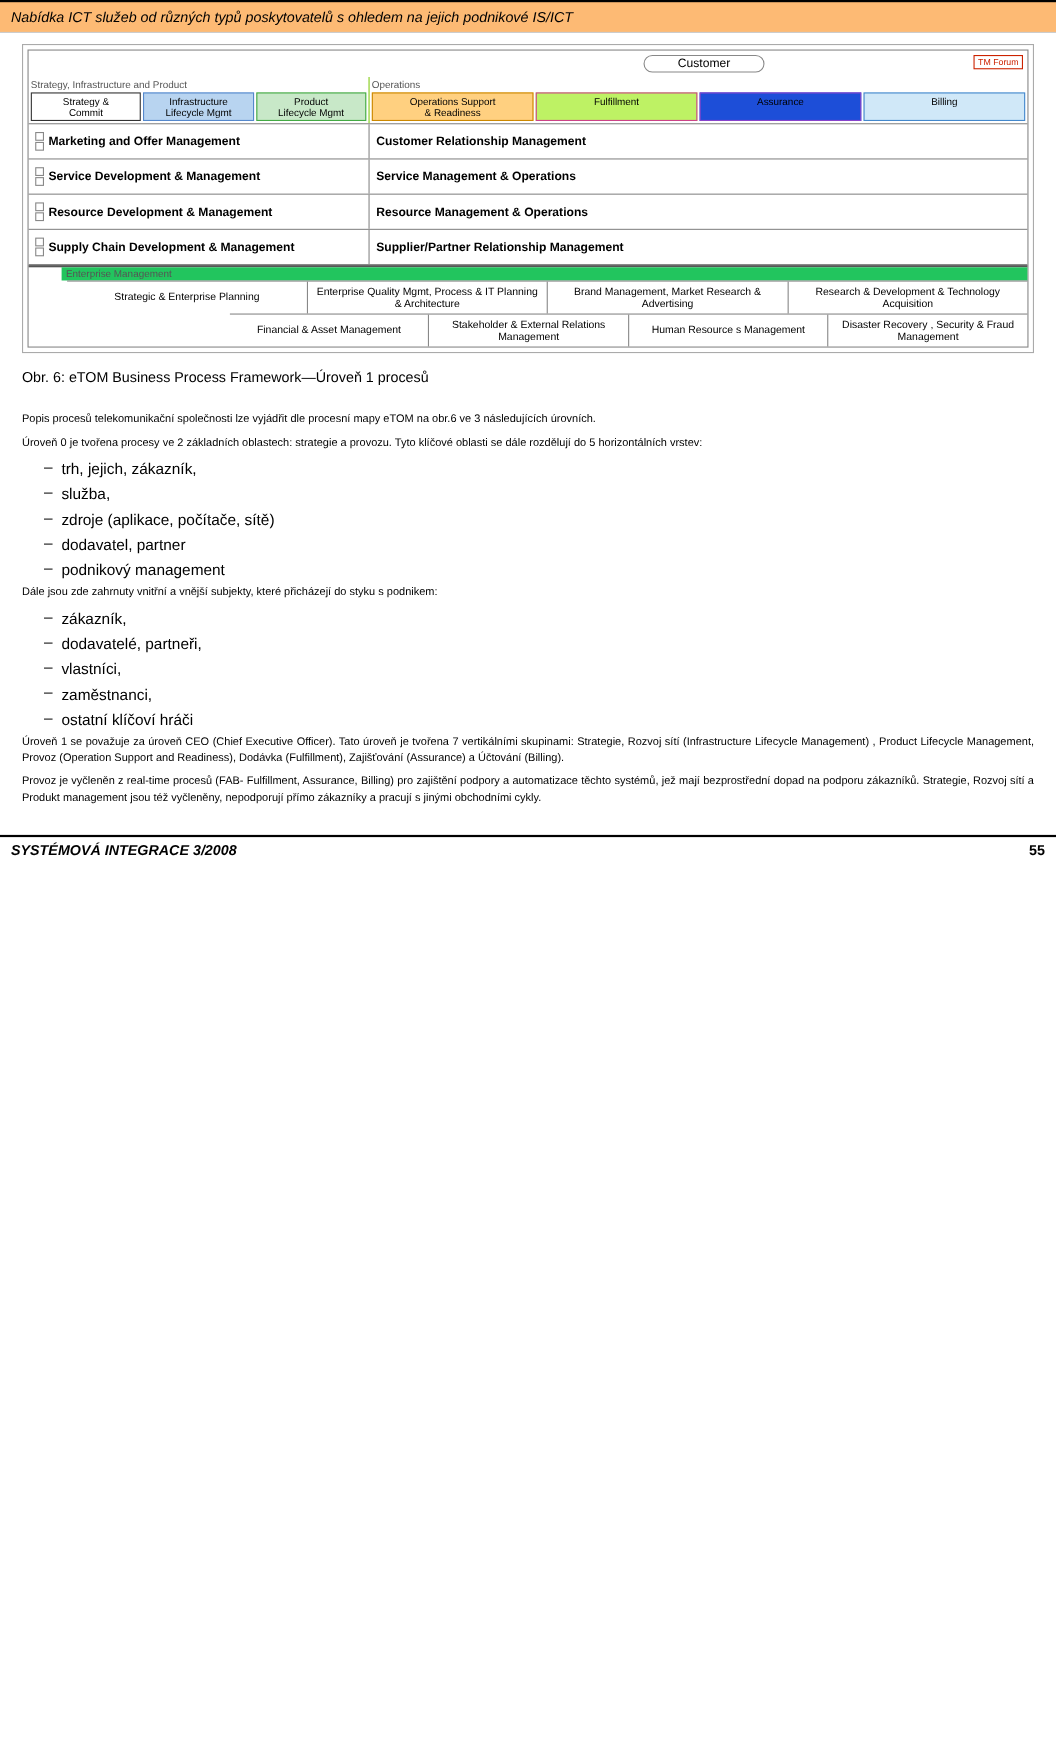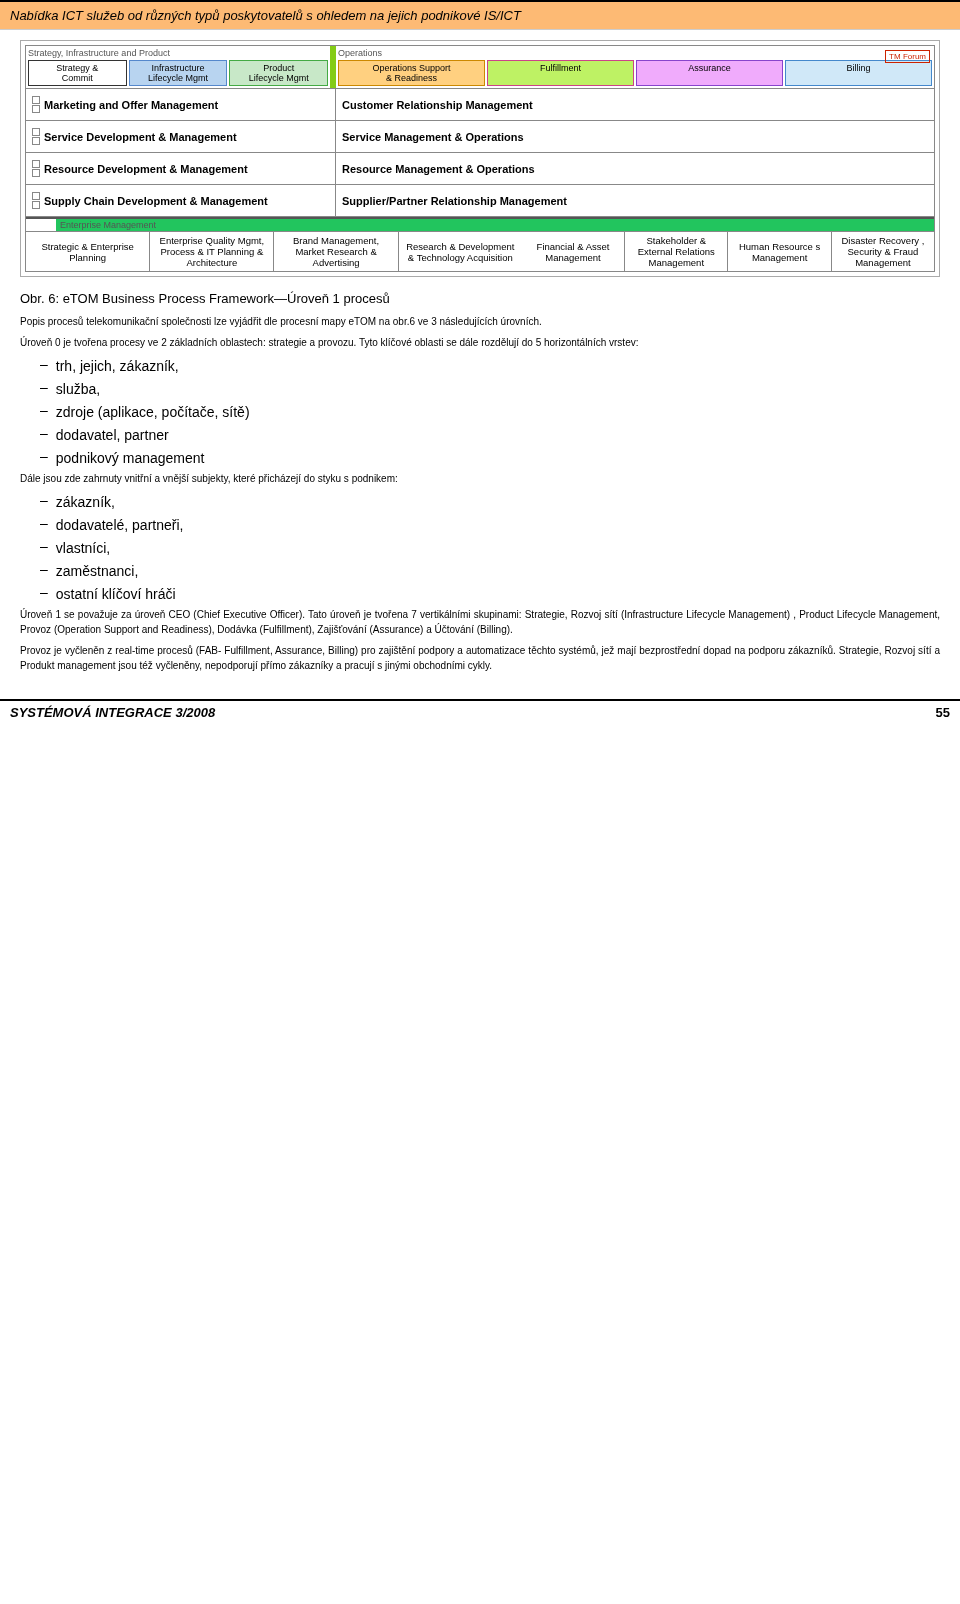--- a/index.html
+++ b/index.html
@@ -54,21 +54,21 @@
     }
 
     
     .top-sections {
       display: flex;
       border-bottom: 1px solid #888;
     }
 
     .strategy-section {
       width: 310px;
-      border-right: 6px solid #84cc16;
+      border-right: 1px solid #84cc16;
       padding: 2px;
     }
 
     .strategy-label {
       font-size: 9px;
       color: #555;
       margin-bottom: 2px;
     }
 
     .strategy-boxes {
@@ -119,21 +119,21 @@
 
     .ops-box.orange {
       background: #ffd080;
       border-color: #cc8800;
     }
     .ops-box.pink {
       background: #bef264;
       border-color: #cc4488;
     }
     .ops-box.purple {
-      background: #f0abfc;
+      background: #1d4ed8;
       border-color: #8844cc;
     }
     .ops-box.blue-light {
       background: #d0e8f8;
       border-color: #4488cc;
     }
 
     
     .process-rows {
       display: flex;
@@ -188,21 +188,21 @@
     .enterprise-label {
       font-size: 9px;
       color: #555;
       padding: 1px 4px;
       background: #22c55e;
       margin-left: 30px;
     }
 
     .enterprise-rows {
       display: flex;
-      flex-direction: row;
+      flex-direction: column;
       align-items: flex-end;
     }
 
     .enterprise-row {
       display: flex;
       border-top: 1px solid #888;
       min-height: 30px;
     }
 
     .ent-cell {
@@ -216,21 +216,21 @@
       justify-content: center;
     }
 
     .ent-cell:last-child {
       border-right: none;
     }
 
     
     .caption {
       font-size: 13px;
-      margin-bottom: 8px;
+      margin-bottom: 24px;
       font-weight: normal;
     }
 
     
     .body-text {
       font-size: 10px;
       line-height: 1.5;
       text-align: justify;
       margin-bottom: 6px;
     }
@@ -292,20 +292,23 @@
   <span>Nabídka ICT služeb od různých typů poskytovatelů s ohledem na jejich podnikové IS/ICT</span>
 </div>
 
 <div class="main-content">
 
   <div class="diagram-container">
     <div class="diagram-inner">
 
       <div class="tmf-logo">TM Forum</div>
 
+      <div style="text-align:center; padding: 2px 0;">
+        <span class="customer-label">Customer</span>
+      </div>
 
       <div class="top-sections">
         <div class="strategy-section">
           <div class="strategy-label">Strategy, Infrastructure and Product</div>
           <div class="strategy-boxes">
             <div class="strategy-box">Strategy &amp;<br>Commit</div>
             <div class="strategy-box blue">Infrastructure<br>Lifecycle Mgmt</div>
             <div class="strategy-box green">Product<br>Lifecycle Mgmt</div>
           </div>
         </div>

